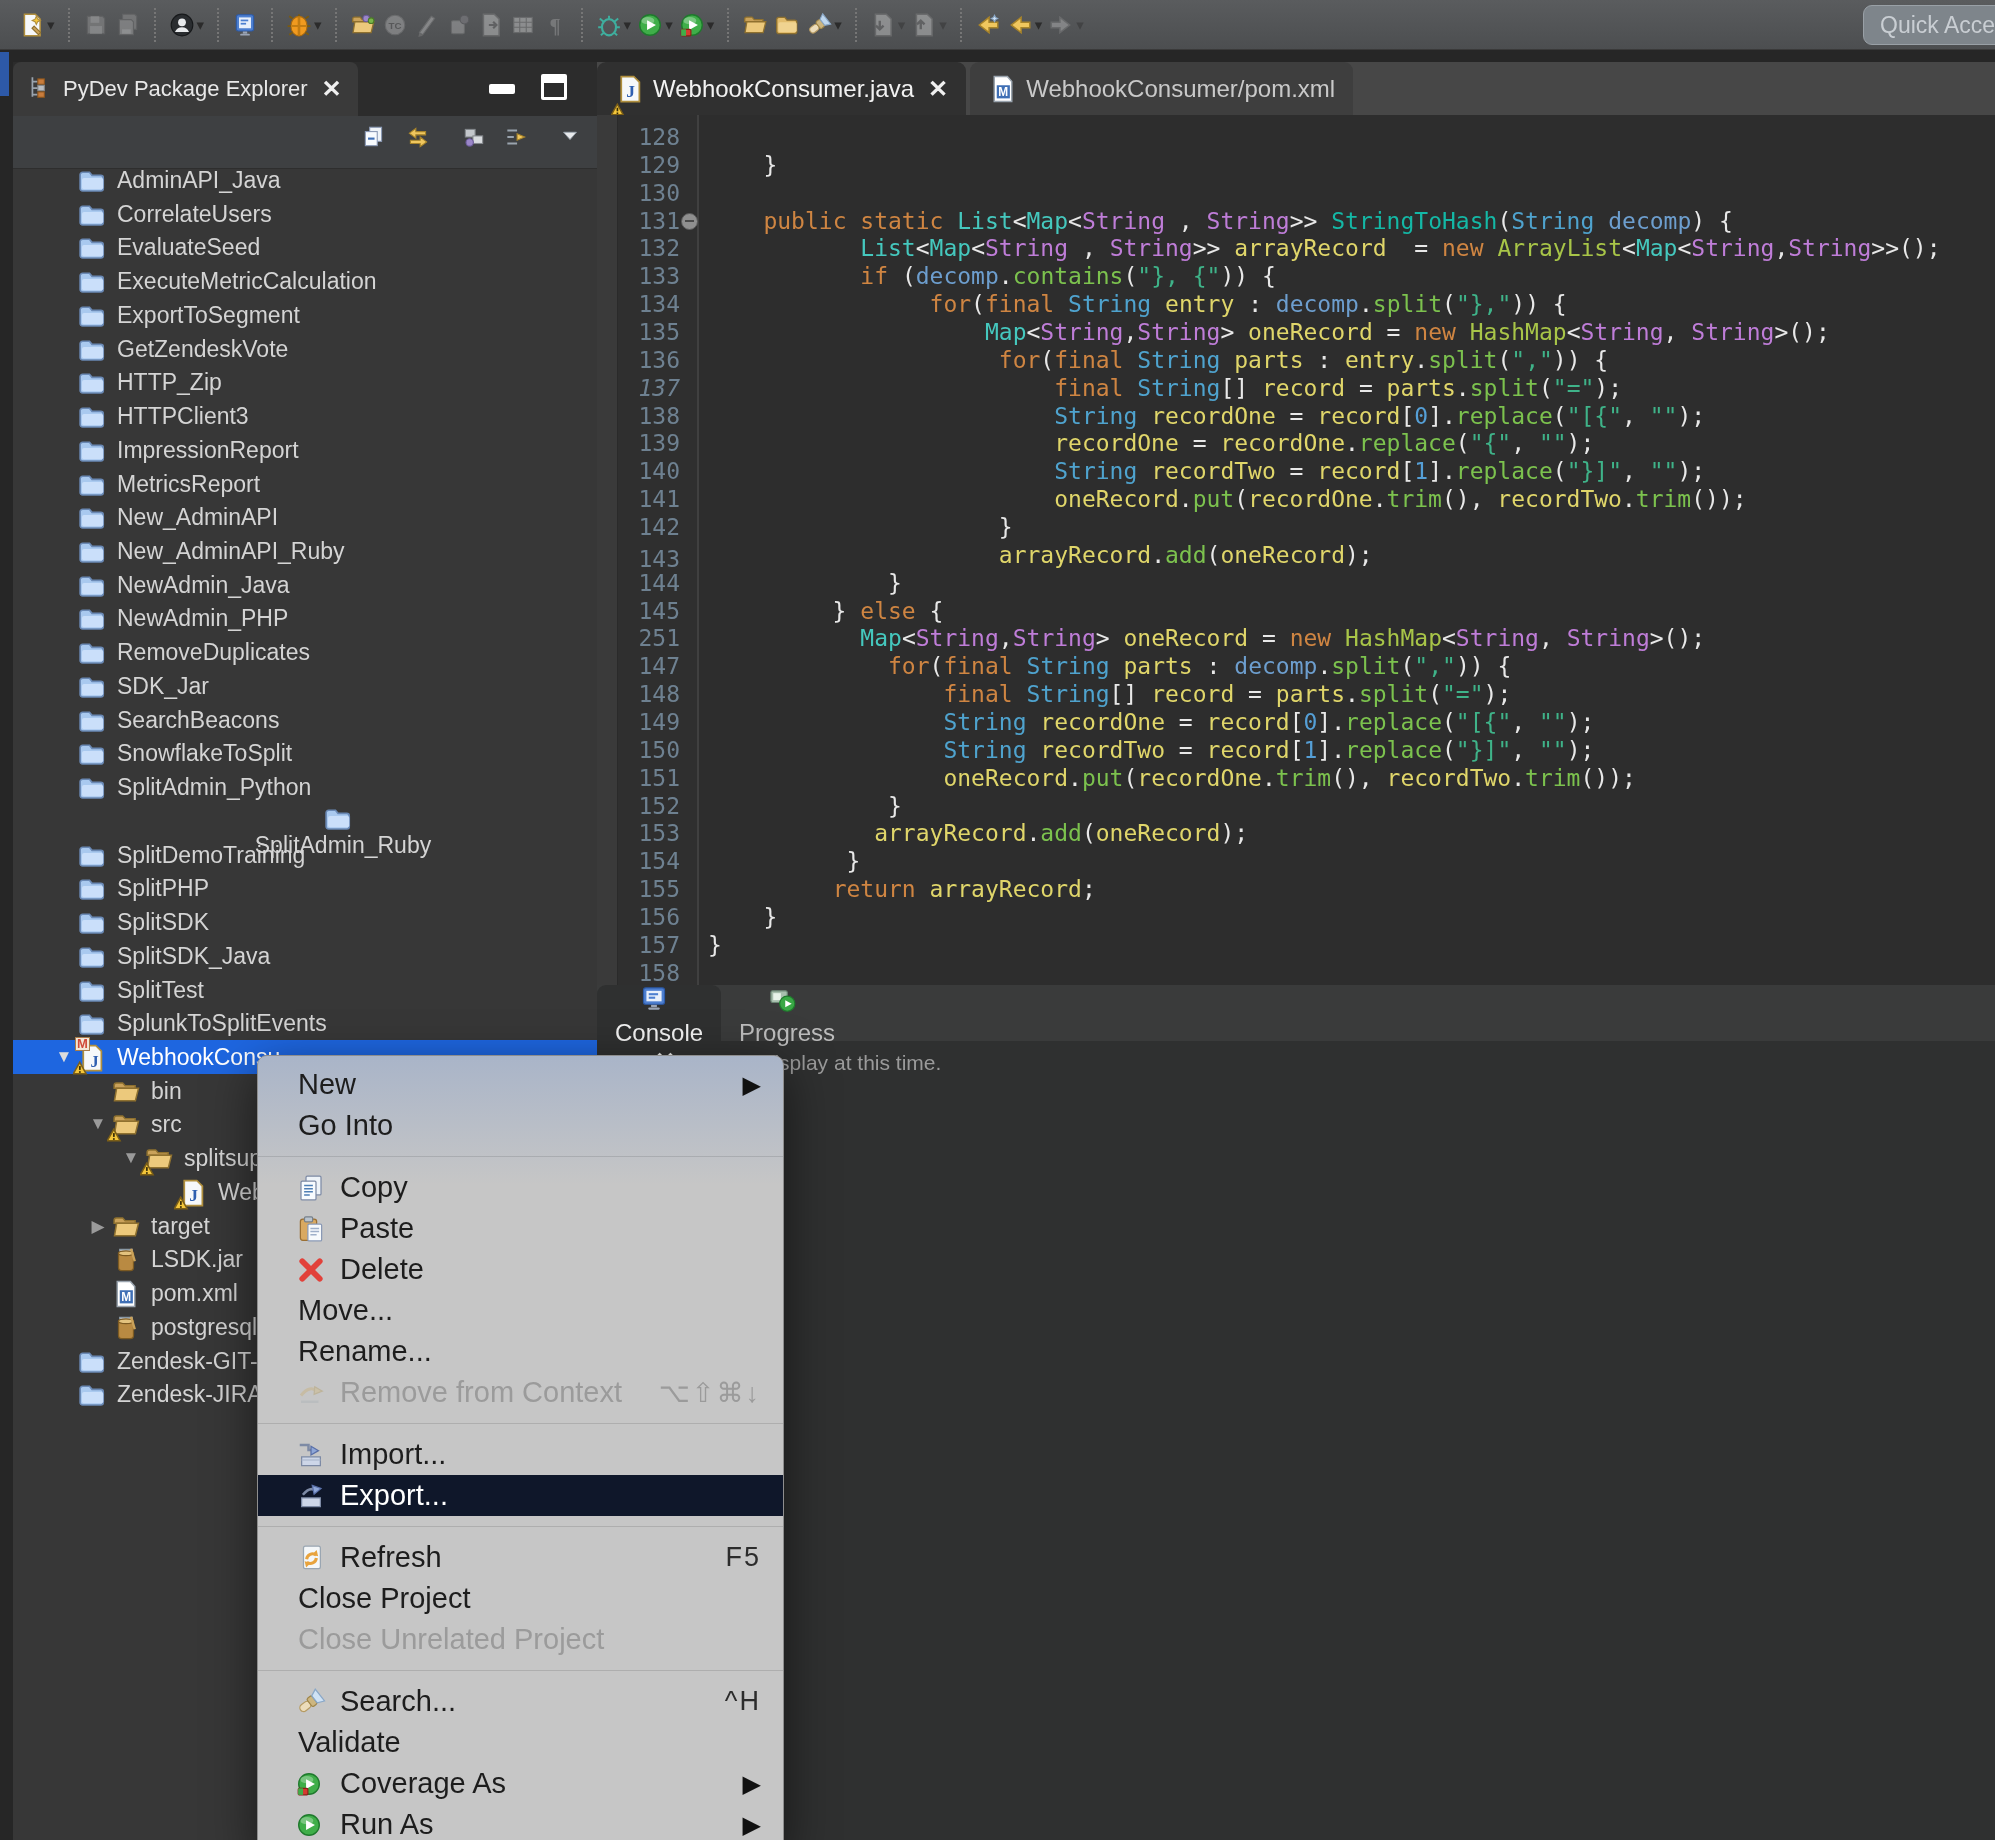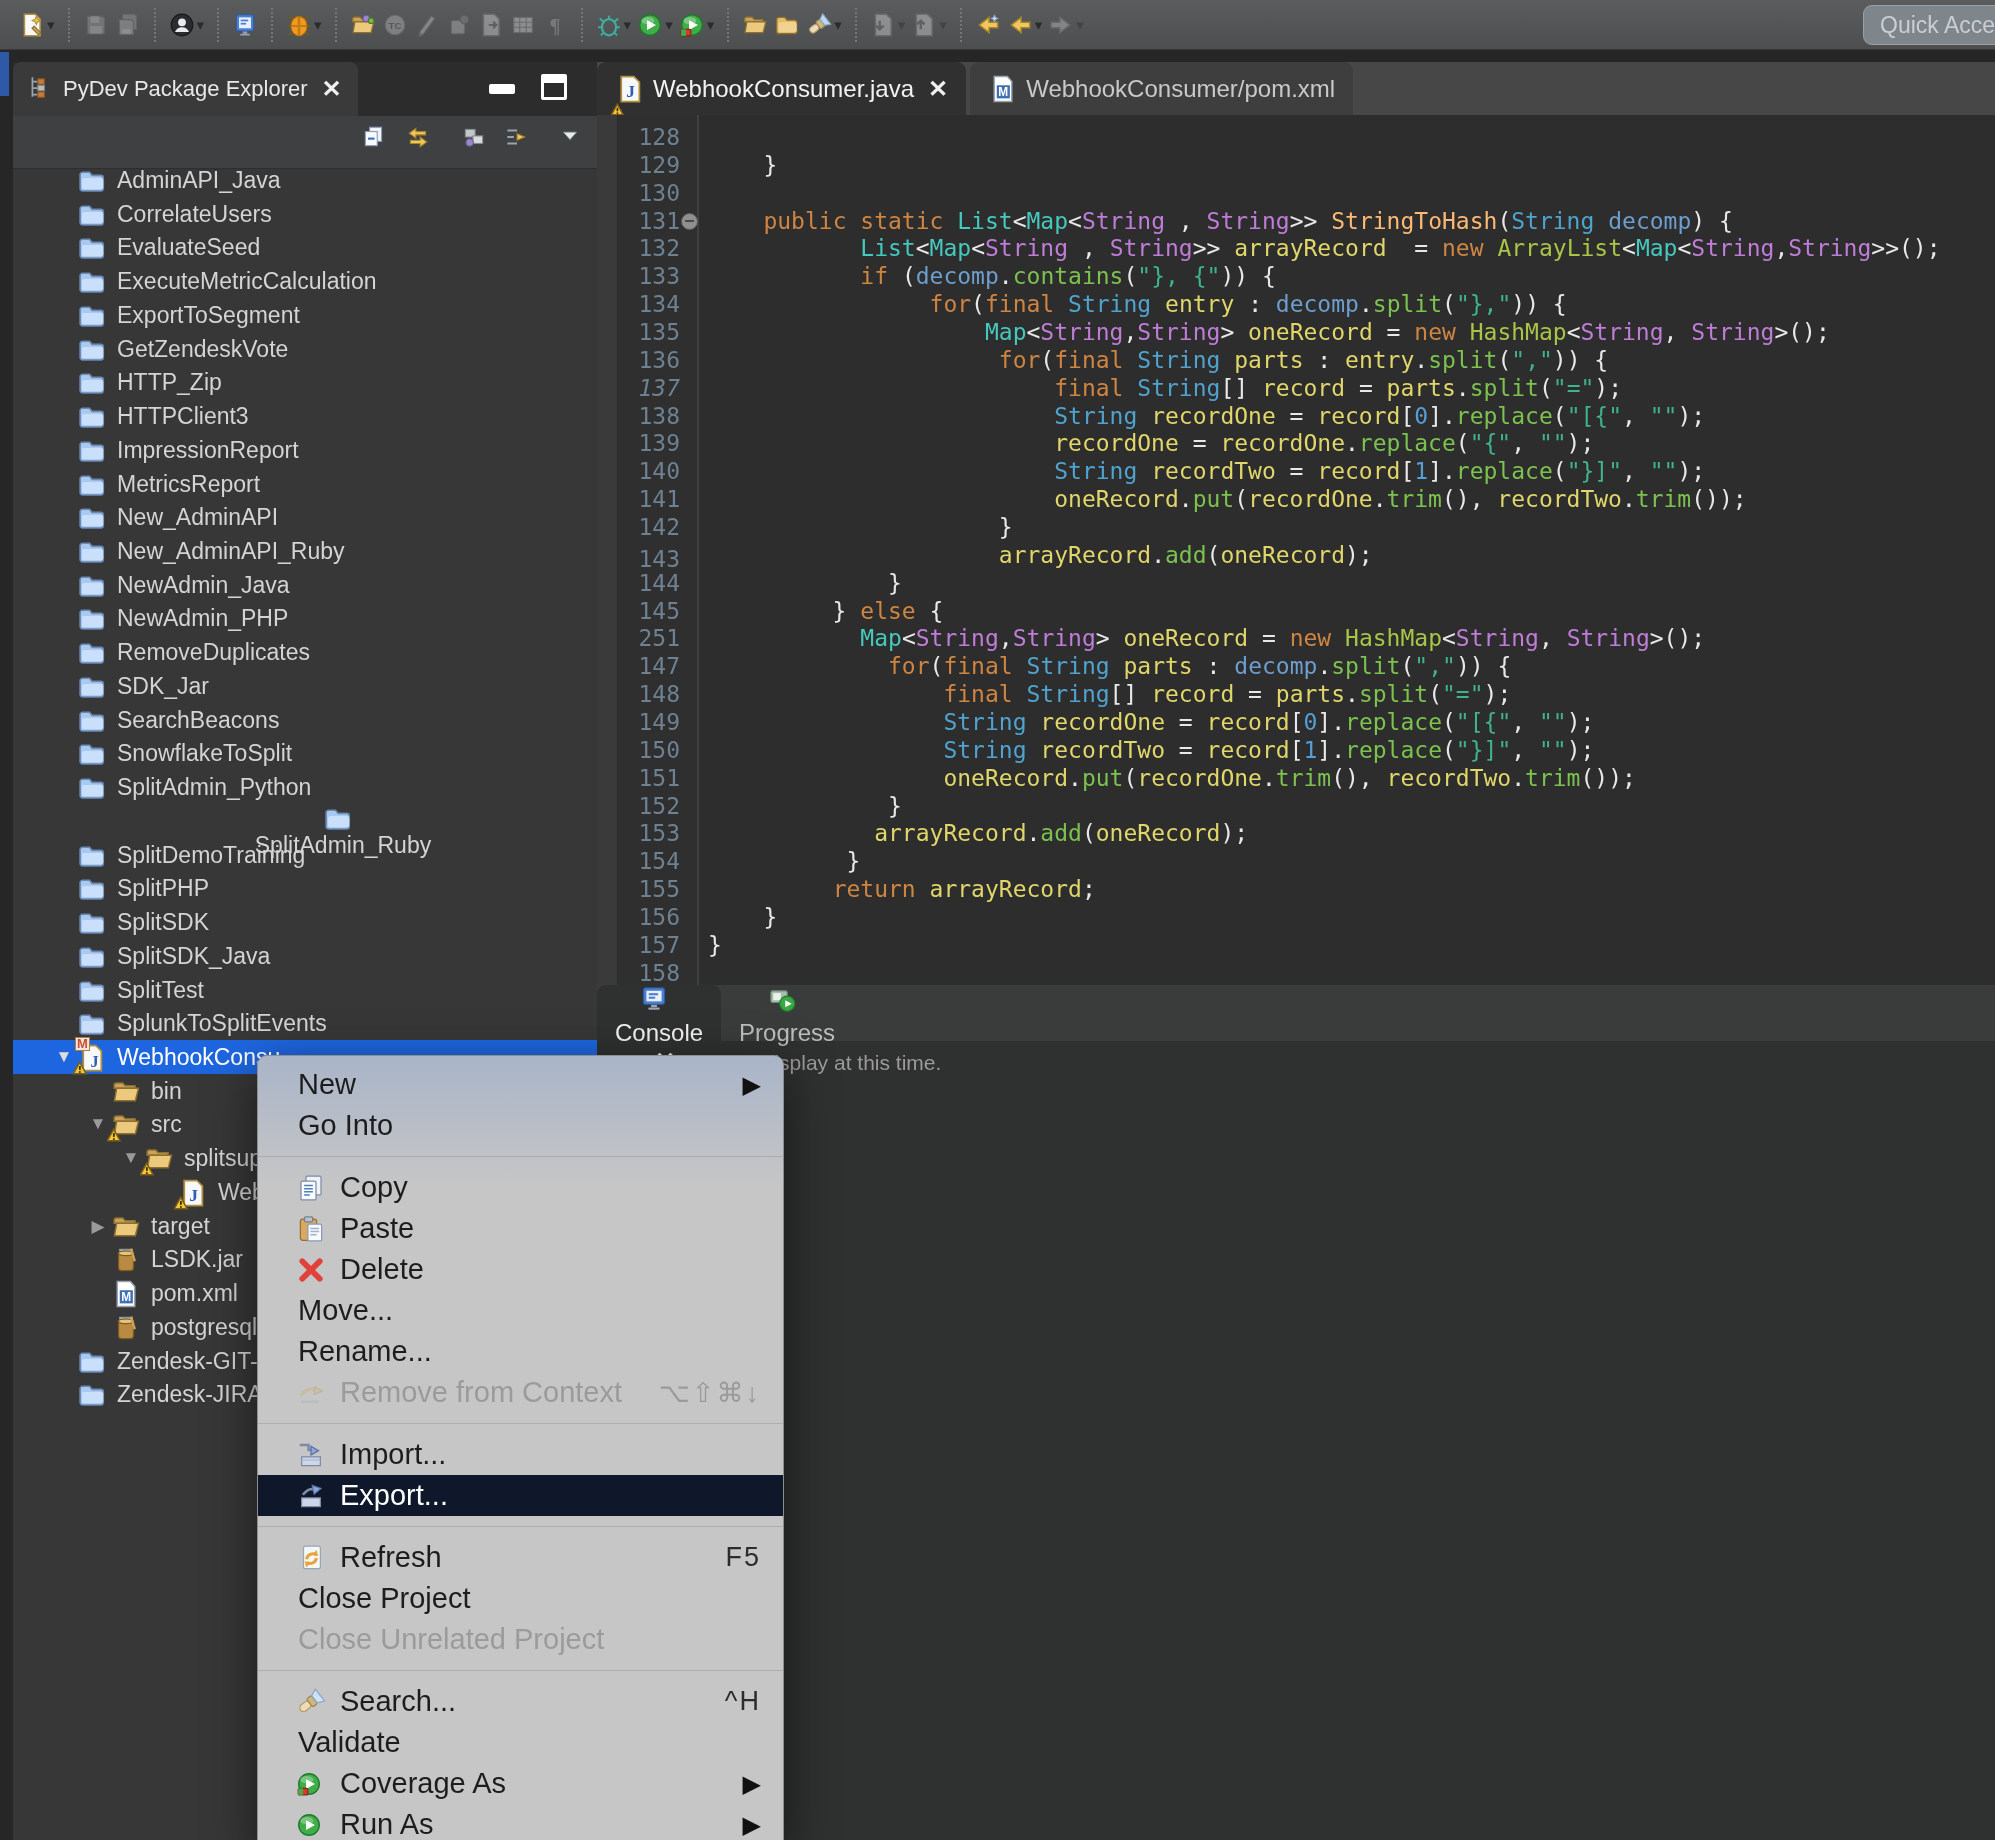--- a/index.html
+++ b/index.html
@@ -68,21 +68,21 @@
   .ed-tab.active{background:#303030;color:#f2f2f2;}
   .ed-tab .ticon{margin-right:10px;position:relative;width:28px;height:30px;}
   .code{position:absolute;left:0;top:53px;width:100%;height:871px;background:#2d2d2d;}
   .annot{position:absolute;left:0;top:0;width:20px;height:100%;background:#3a3a3a;border-right:1px solid #2a2a2a;}
   .gutter{position:absolute;left:21px;top:0;width:79px;height:100%;background:#2f2f2f;border-right:2px solid #404040;}
   .code-line{position:absolute;left:111px;white-space:pre;font-family:"DejaVu Sans Mono",monospace;font-size:23px;line-height:28px;height:28px;}
   .lnum{position:absolute;left:21px;width:62px;text-align:right;color:#6e8191;font-family:"DejaVu Sans Mono",monospace;font-size:23px;line-height:28px;height:28px;}
   .fold-dot{position:absolute;width:15px;height:15px;border-radius:50%;background:#8f8f8f;border:1px solid #5a5a5a;}
   .fold-dot:after{content:"";position:absolute;left:3px;right:3px;top:6px;height:2px;background:#4a4a4a;}
   .tk-kw{color:#cf8542;} .tk-ty{color:#45c8be;} .tk-tg{color:#bf7dd8;} .tk-tb{color:#4fa3ce;}
-  .tk-cl{color:#a8c548;} .tk-md{color:#fdba74;} .tk-mc{color:#7cc24e;} .tk-st{color:#3fb389;}
+  .tk-cl{color:#a8c548;} .tk-md{color:#14b8a6;} .tk-mc{color:#7cc24e;} .tk-st{color:#3fb389;}
   .tk-va{color:#e0d66a;} .tk-pb{color:#6d9ece;} .tk-nu{color:#559fd6;} .tk-pl{color:#e8e8e8;}
   
   .console{position:absolute;left:597px;top:985px;width:1399px;height:856px;background:#2f3030;}
   .cs-tabbar{position:absolute;left:0;top:0;width:100%;height:56px;background:#3a3b3b;display:flex;}
   .cs-tab{display:flex;align-items:center;height:56px;padding:0 18px;font-size:24px;color:#bdbdbd;flex-direction:column;}
   .cs-tab.active{background:#2f3030;color:#f2f2f2;border-top-left-radius:9px;border-top-right-radius:9px;}
   .cs-tab .ticon{margin-right:10px;}
   .console-msg{position:absolute;left:21px;top:66px;color:#9a9a9a;font-size:21px;}
   
   .ctx-menu{

